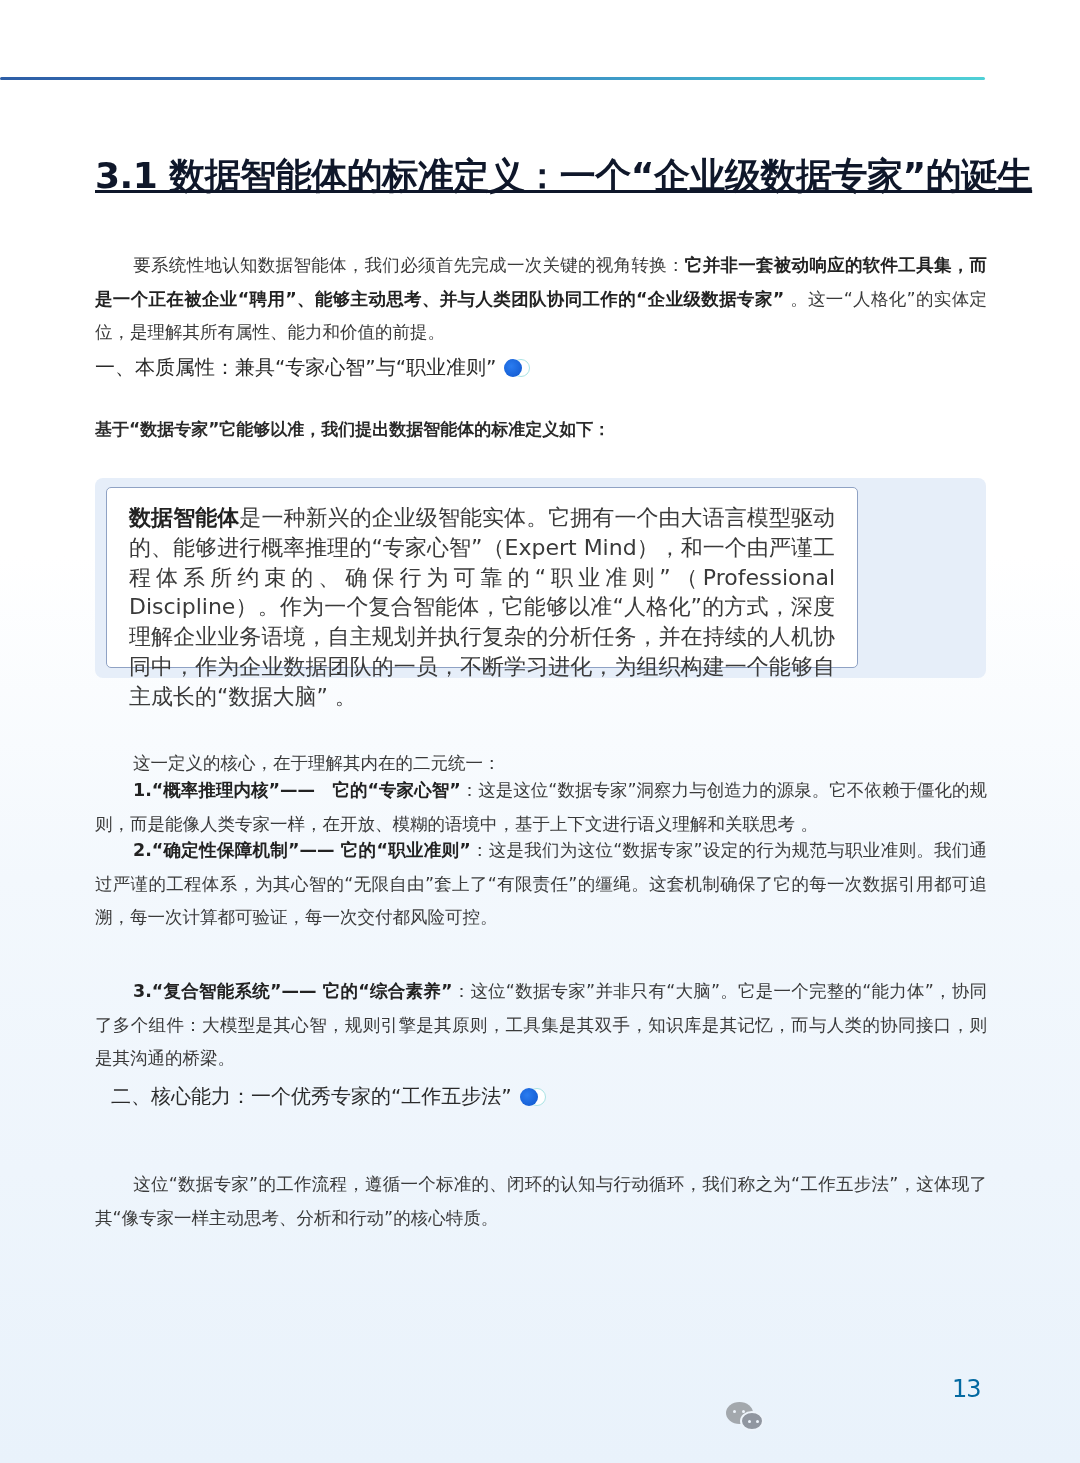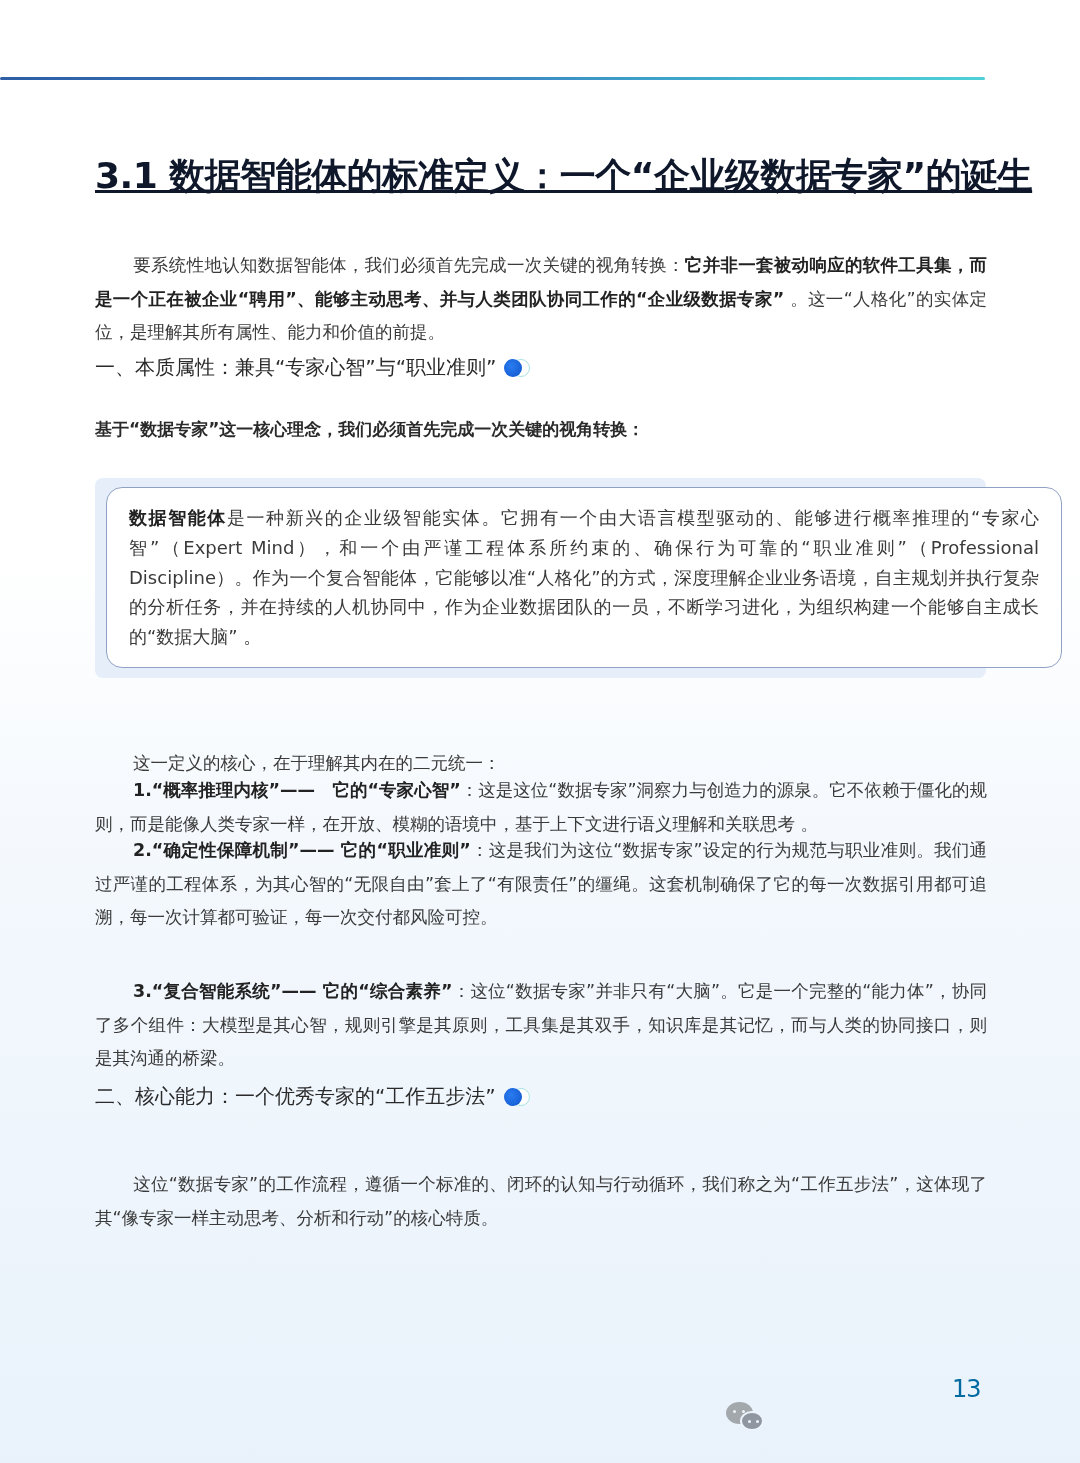--- a/index.html
+++ b/index.html
@@ -46,24 +46,24 @@
   }
   .lead {
     position: absolute; left: 95px; top: 418px; font-size: 17px; font-weight: bold; color: #2a2a2a;
     white-space: nowrap;
   }
   .def-outer {
     position: absolute; left: 95px; top: 478px; width: 891px; height: 200px;
     background: #e6eef9; border-radius: 8px;
   }
   .def-box {
-    position: absolute; left: 106px; top: 487px; width: 956px; height: 181px;
-    background: #ffffff; border: 1.2px solid #8fa2c4; border-radius: 16px;
+    position: absolute; left: 106px; top: 487px; width: 752px; height: 181px;
+    background: #ffffff; border: 1.2px solid #8fa2c4; border-radius: 5px;
     padding: 15px 22px 10px 22px;
-    font-size: 18px; line-height: 29.8px; color: #3a3a3a; text-align: justify;
+    font-size: 22px; line-height: 29.8px; color: #3a3a3a; text-align: justify;
   }
   .def-box b { color: #222; }
   .footer-num {
     position: absolute; left: 952px; top: 1375px; font-size: 24px; color: #0369a1; font-weight: normal;
     letter-spacing: -1px;
   }
   .footer-wm {
     position: absolute; left: 726px; top: 1400px; display: flex; align-items: center;
     font-size: 27px; color: #9ea6ae; white-space: nowrap;
   }
@@ -82,34 +82,34 @@
 <p class="para" style="top:221px;"><span class="indent"></span><span>要系统性地认知数据智能体，我们必须首先完成一次关键的视角转换：</span><b>它并非一套被动响应的软件工具集，而是一个正在被企业“聘用”、能够主动思考、并与人类团队协同工作的“企业级数据专家”</b><span> 。这一“人格化”的实体定位，是理解其所有属性、能力和价值的前提。</span></p>
 
 <h2 class="subhead" style="top:354px;">
   <span>一、本质属性：兼具“专家心智”与“职业准则”</span>
   <span class="toggle-icon">
       <span class="ring"></span>
       <span class="dot"></span>
     </span>
 </h2>
 
-<p class="lead">基于“数据专家”这一核心理念，我们必须首先完成一次关键的视角转换：</p>
+<p class="lead">基于“数据专家”它能够以准，我们提出数据智能体的标准定义如下：</p>
 
 <div class="def-outer"></div>
 <div class="def-box"><b>数据智能体</b><span>是一种新兴的企业级智能实体。它拥有一个由大语言模型驱动的、能够进行概率推理的“专家心智”（Expert Mind），和一个由严谨工程体系所约束的、确保行为可靠的“职业准则”（Professional Discipline）。作为一个复合智能体，它能够以准“人格化”的方式，深度理解企业业务语境，自主规划并执行复杂的分析任务，并在持续的人机协同中，作为企业数据团队的一员，不断学习进化，为组织构建一个能够自主成长的“数据大脑” 。</span></div>
 
 <p class="para" style="top:719px;"><span class="indent"></span><span>这一定义的核心，在于理解其内在的二元统一：</span></p>
 
 <p class="para" style="top:746px;"><span class="indent"></span><b>1.“概率推理内核”——　它的“专家心智”</b><span>：这是这位“数据专家”洞察力与创造力的源泉。它不依赖于僵化的规则，而是能像人类专家一样，在开放、模糊的语境中，基于上下文进行语义理解和关联思考 。</span></p>
 
 <p class="para" style="top:806px;"><span class="indent"></span><b>2.“确定性保障机制”—— 它的“职业准则”</b><span>：这是我们为这位“数据专家”设定的行为规范与职业准则。我们通过严谨的工程体系，为其心智的“无限自由”套上了“有限责任”的缰绳。这套机制确保了它的每一次数据引用都可追溯，每一次计算都可验证，每一次交付都风险可控。</span></p>
 
 <p class="para" style="top:947px;"><span class="indent"></span><b>3.“复合智能系统”—— 它的“综合素养”</b><span>：这位“数据专家”并非只有“大脑”。它是一个完整的“能力体”，协同了多个组件：大模型是其心智，规则引擎是其原则，工具集是其双手，知识库是其记忆，而与人类的协同接口，则是其沟通的桥梁。</span></p>
 
-<h2 class="subhead" style="top:1083px;">
+<h2 class="subhead" style="top:1083px;margin-left:16px;">
   <span>二、核心能力：一个优秀专家的“工作五步法”</span>
   <span class="toggle-icon">
       <span class="ring"></span>
       <span class="dot"></span>
     </span>
 </h2>
 
 <p class="para" style="top:1140px;"><span class="indent"></span><span>这位“数据专家”的工作流程，遵循一个标准的、闭环的认知与行动循环，我们称之为“工作五步法”，这体现了其“像专家一样主动思考、分析和行动”的核心特质。</span></p>
 
 <div class="footer-num">13</div>

